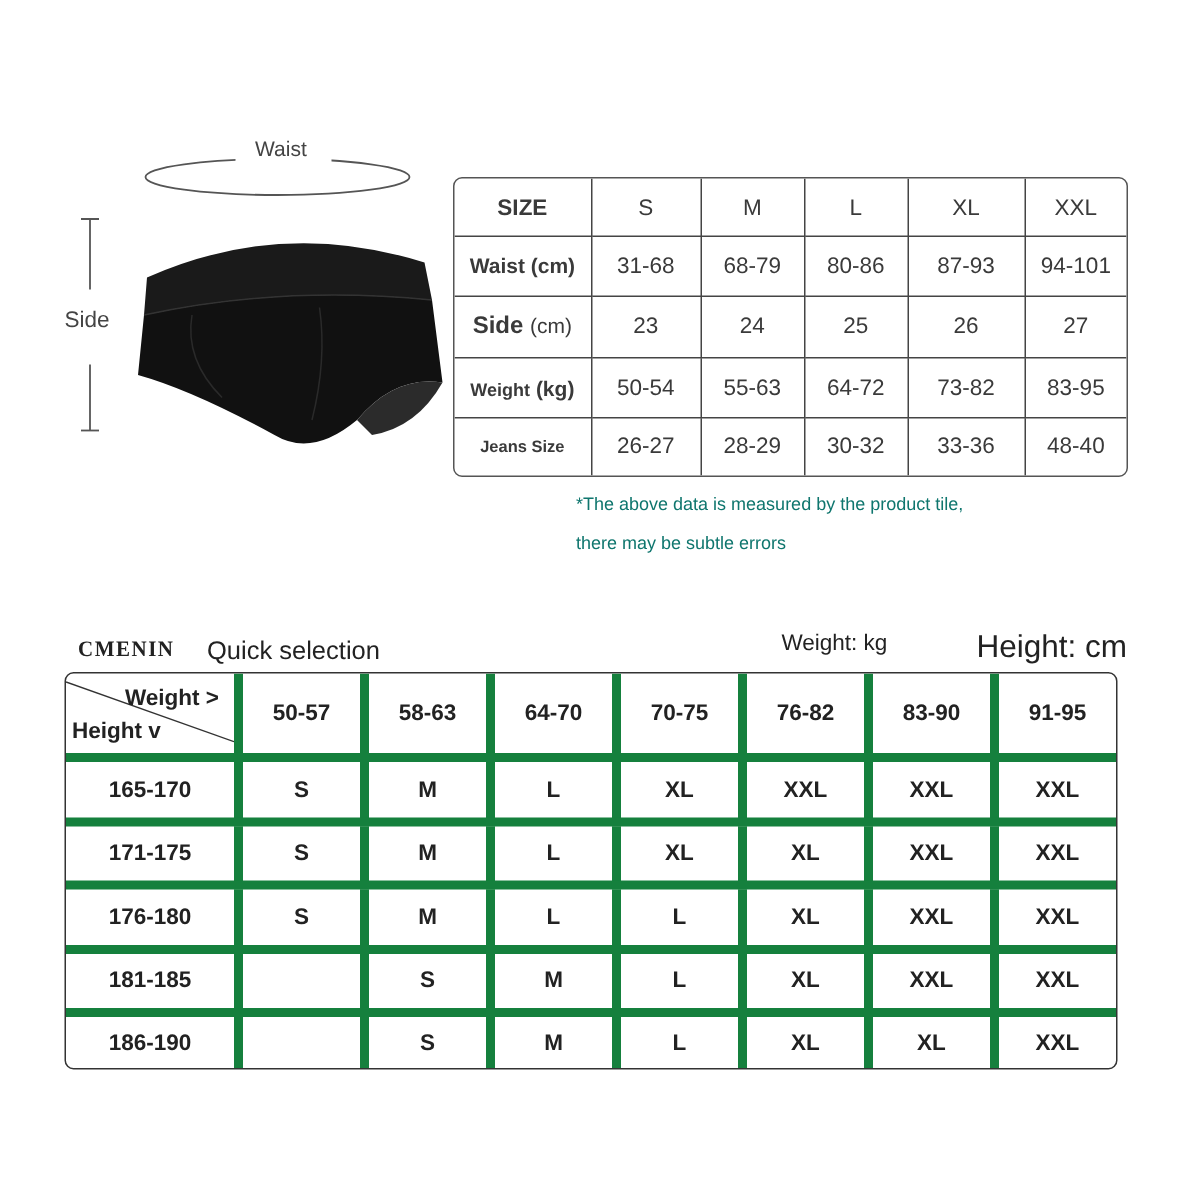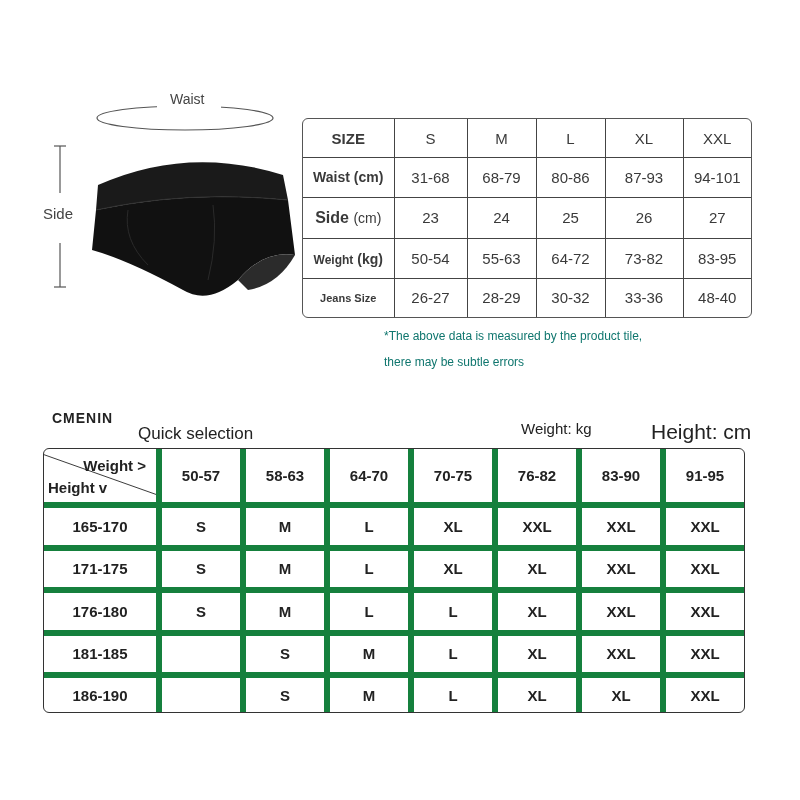--- a/index.html
+++ b/index.html
@@ -35,21 +35,21 @@
   .size-table td.rowlabel { font-size: 14px; }
   .size-table td.rowlabel.small { font-size: 11px; }
   .size-table td.rowlabel.bold { font-size: 16px; font-weight: bold; }
   .size-table td.rowlabel .unit { font-size: 14px; font-weight: normal; }
 
   .note { left: 368px; font-size: 12px; color: #0f766e; margin-left: 16px; }
   .note1 { top: 329px; }
   .note2 { top: 355px; }
 
   
-  .logo { left: 52px; top: 410px; font-family: Liberation Sans, sans-serif; font-weight: bold;
+  .logo { left: 52px; top: 426px; font-family: Liberation Serif, serif; font-weight: bold;
           font-size: 14px; letter-spacing: 1px; color: #222; transform: scaleY(1.05); }
   .quick-title { left: 138px; top: 424px; font-size: 17px; color: #222; }
   .weight-unit { left: 521px; top: 420px; font-size: 15px; color: #222; }
   .height-unit { left: 651px; top: 420px; font-size: 21px; color: #222; }
 
   
   .quick-table {
     left: 43px; top: 448px; width: 702px; height: 265px;
     border: 1px solid #333; border-radius: 6px; overflow: hidden; box-sizing: border-box; font-weight: bold;
   }

